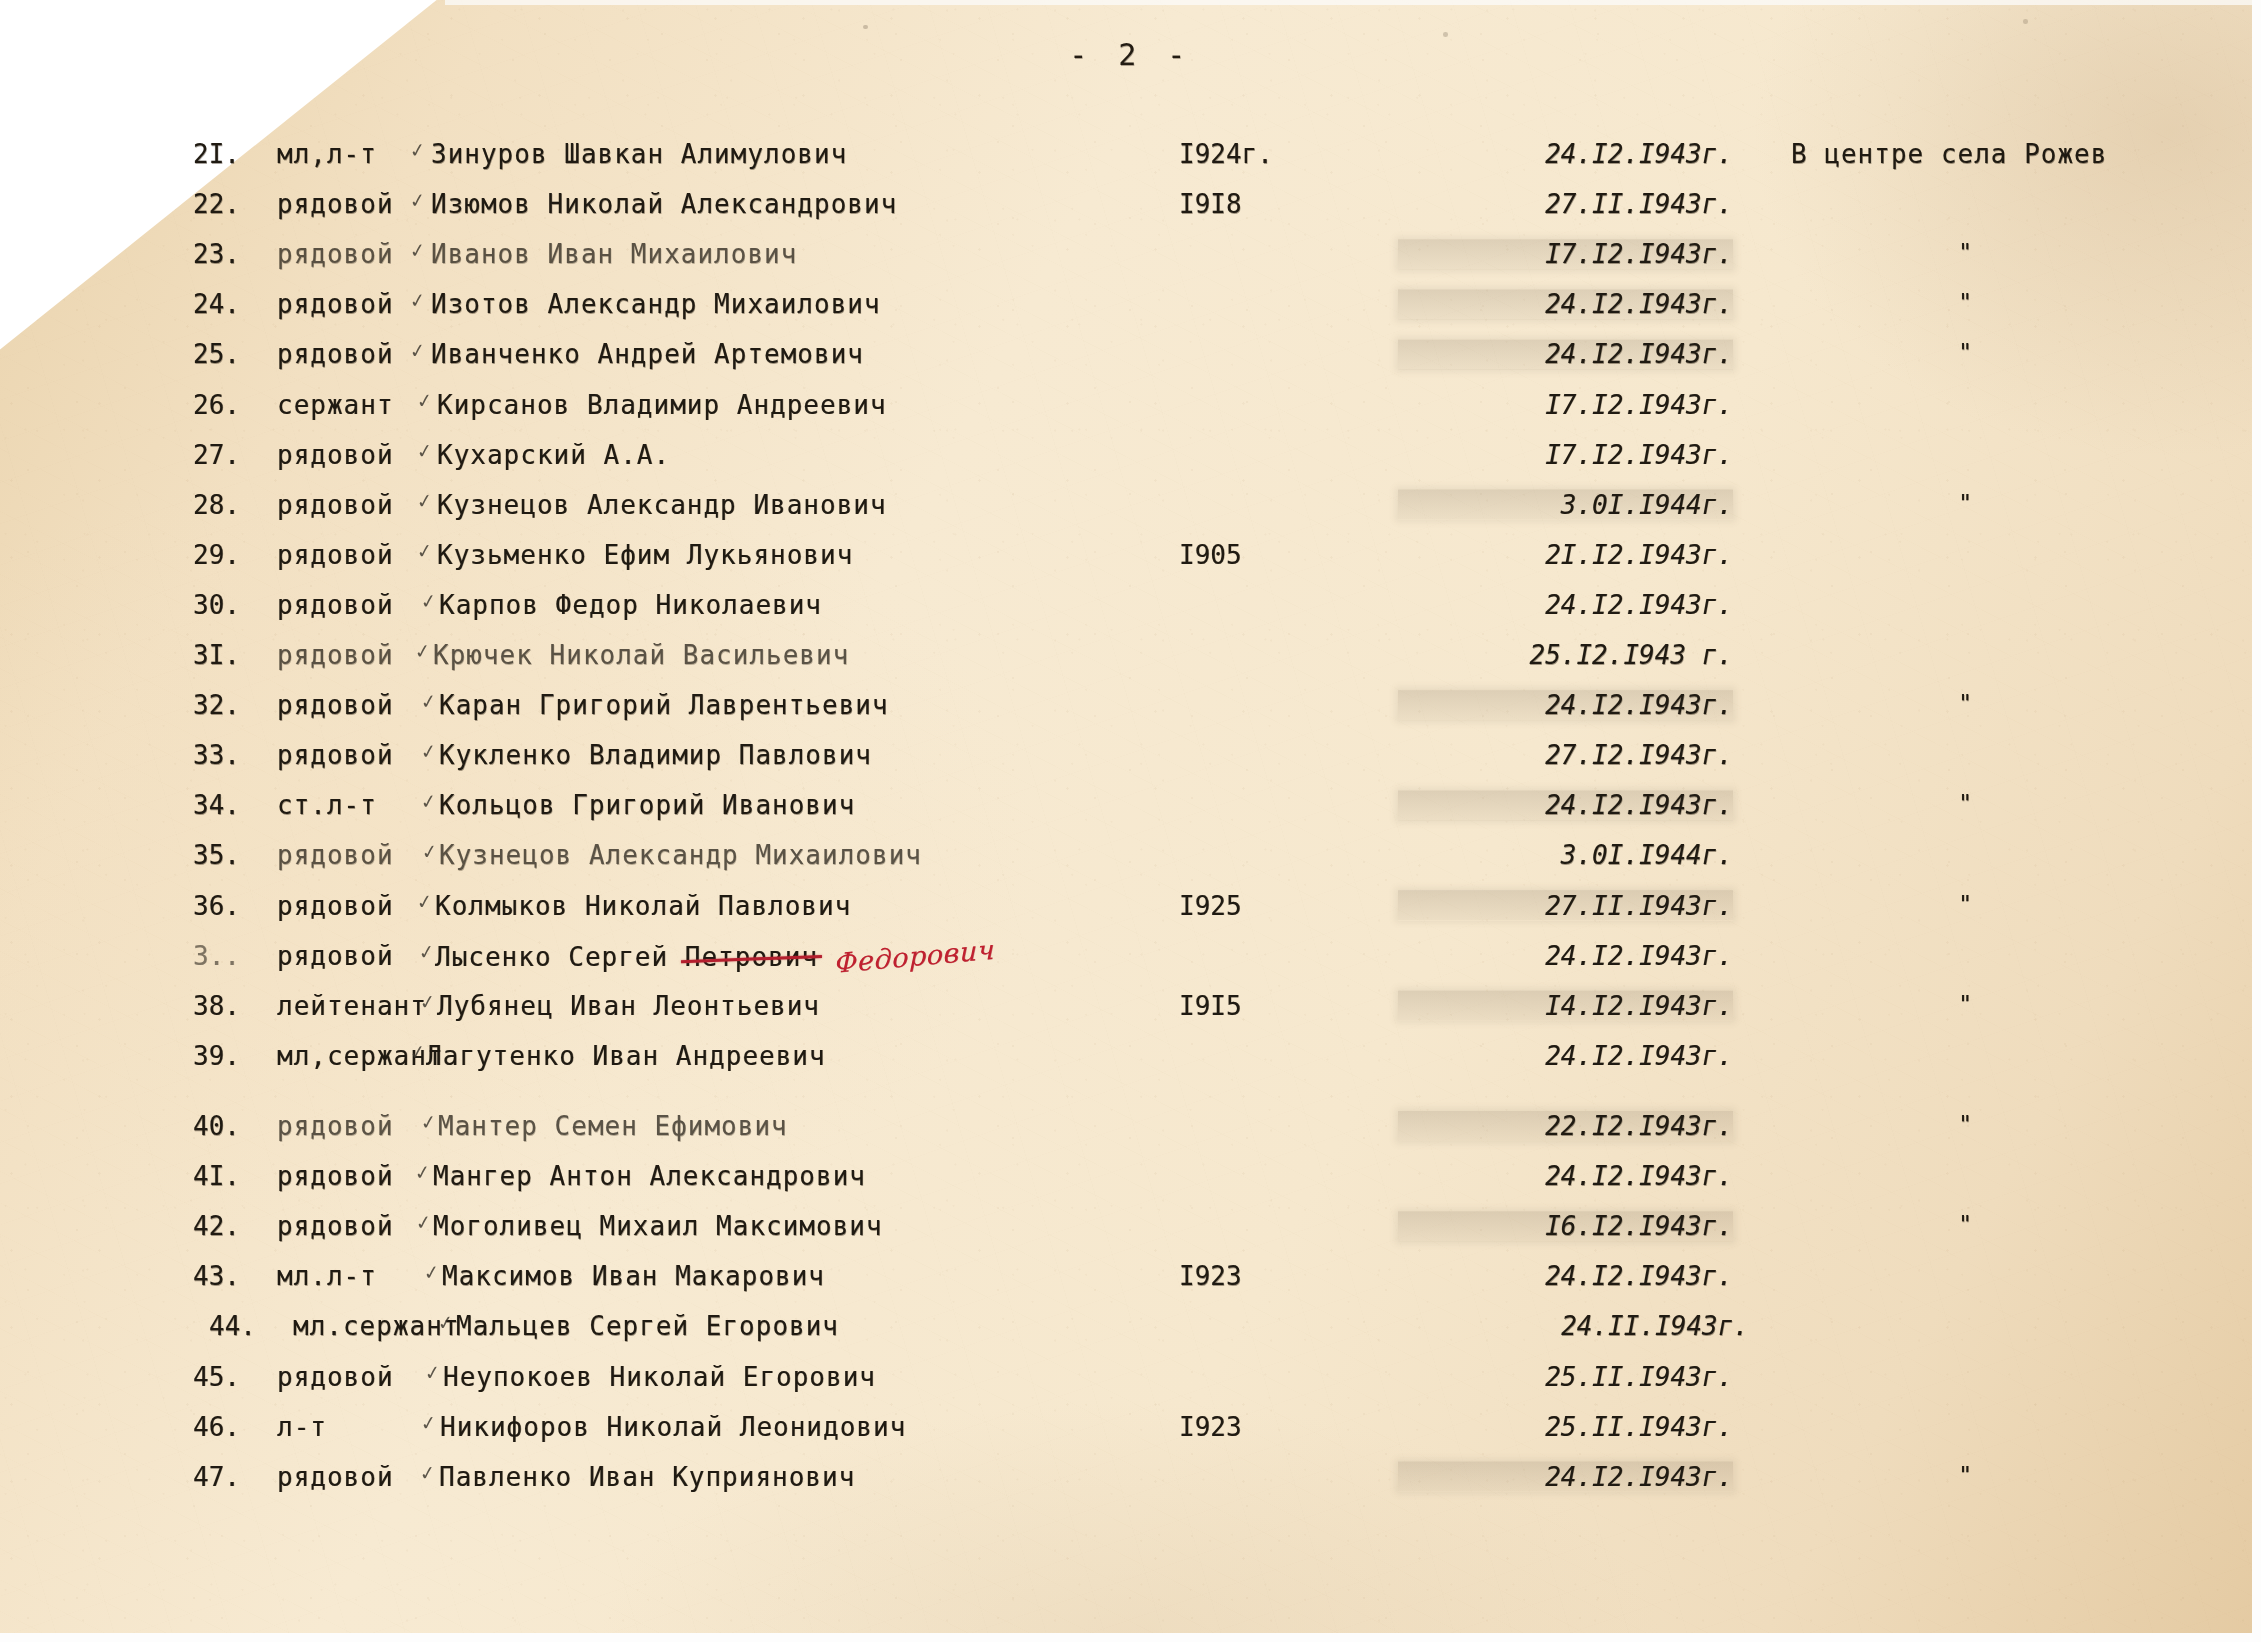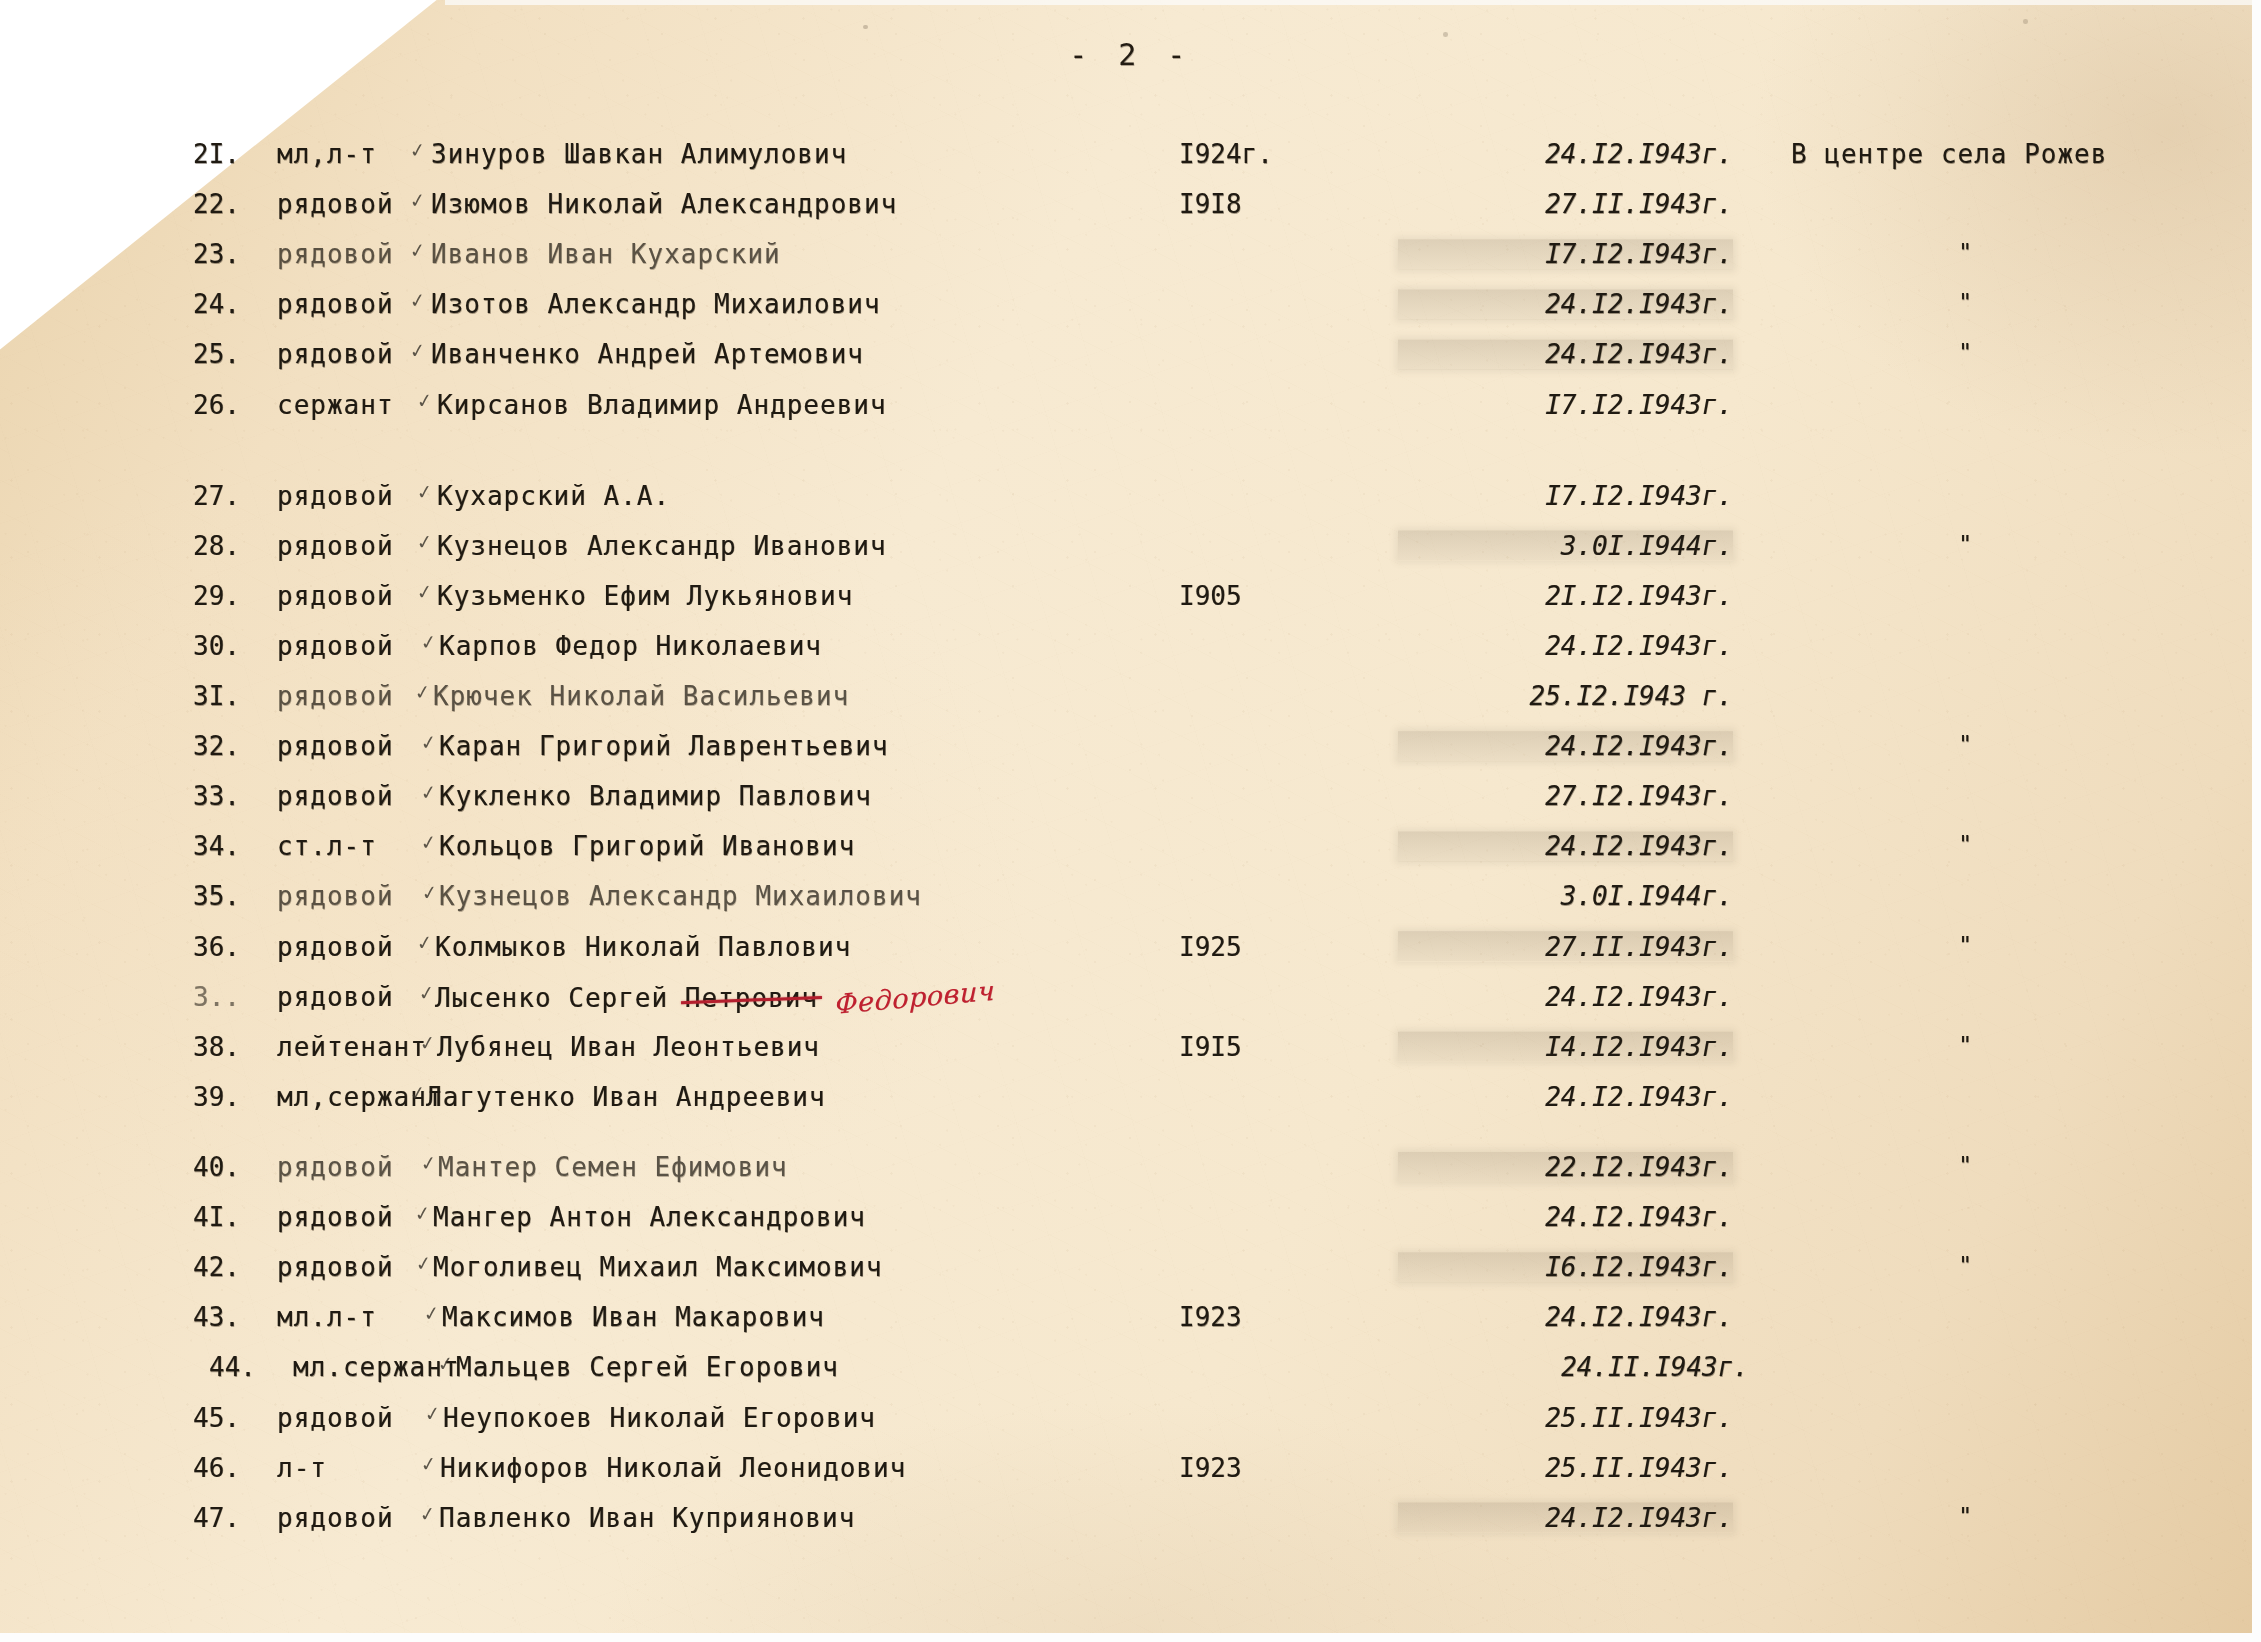--- a/index.html
+++ b/index.html
@@ -182,21 +182,21 @@
         <span class="c-rank lt ">рядовой</span>
         <span class="c-tick pencil-tick" style="left: 213px;">✓</span>
         <span class="c-name lt " style="left: 238px;"><span>Изюмов Николай Александрович</span></span>
         <span class="c-year">I9I8</span>
         <span class="c-date">27.II.I943г.</span>
       </div>
       <div class="row" style="transform: translateY(0.2px);">
         <span class="c-num ">23.</span>
         <span class="c-rank lt dim">рядовой</span>
         <span class="c-tick pencil-tick" style="left: 213px;">✓</span>
-        <span class="c-name lt dim" style="left: 238px;"><span>Иванов Иван Кухарский</span></span>
+        <span class="c-name lt dim" style="left: 238px;"><span>Иванов Иван Михаилович</span></span>
         <span class="c-year"></span>
         <span class="c-date smudge">I7.I2.I943г.</span>
         <span class="ditto">"</span>
       </div>
       <div class="row" style="transform: translateY(0.3px);">
         <span class="c-num ">24.</span>
         <span class="c-rank lt ">рядовой</span>
         <span class="c-tick pencil-tick" style="left: 213px;">✓</span>
         <span class="c-name lt " style="left: 238px;"><span>Изотов Александр Михаилович</span></span>
         <span class="c-year"></span>
@@ -213,21 +213,21 @@
         <span class="ditto">"</span>
       </div>
       <div class="row" style="transform: translateY(0.5px);">
         <span class="c-num ">26.</span>
         <span class="c-rank lt ">сержант</span>
         <span class="c-tick pencil-tick" style="left: 220px;">✓</span>
         <span class="c-name lt " style="left: 244px;"><span>Кирсанов Владимир Андреевич</span></span>
         <span class="c-year"></span>
         <span class="c-date">I7.I2.I943г.</span>
       </div>
-      <div class="row" style="transform: translateY(0.6px); margin-top: 41px;">
+      <div class="row" style="transform: translateY(0.6px);">
         <span class="c-num ">27.</span>
         <span class="c-rank lt ">рядовой</span>
         <span class="c-tick pencil-tick" style="left: 220px;">✓</span>
         <span class="c-name lt " style="left: 244px;"><span>Кухарский А.А.</span></span>
         <span class="c-year"></span>
         <span class="c-date">I7.I2.I943г.</span>
       </div>
       <div class="row" style="transform: translateY(0.7px);">
         <span class="c-num ">28.</span>
         <span class="c-rank lt ">рядовой</span>

